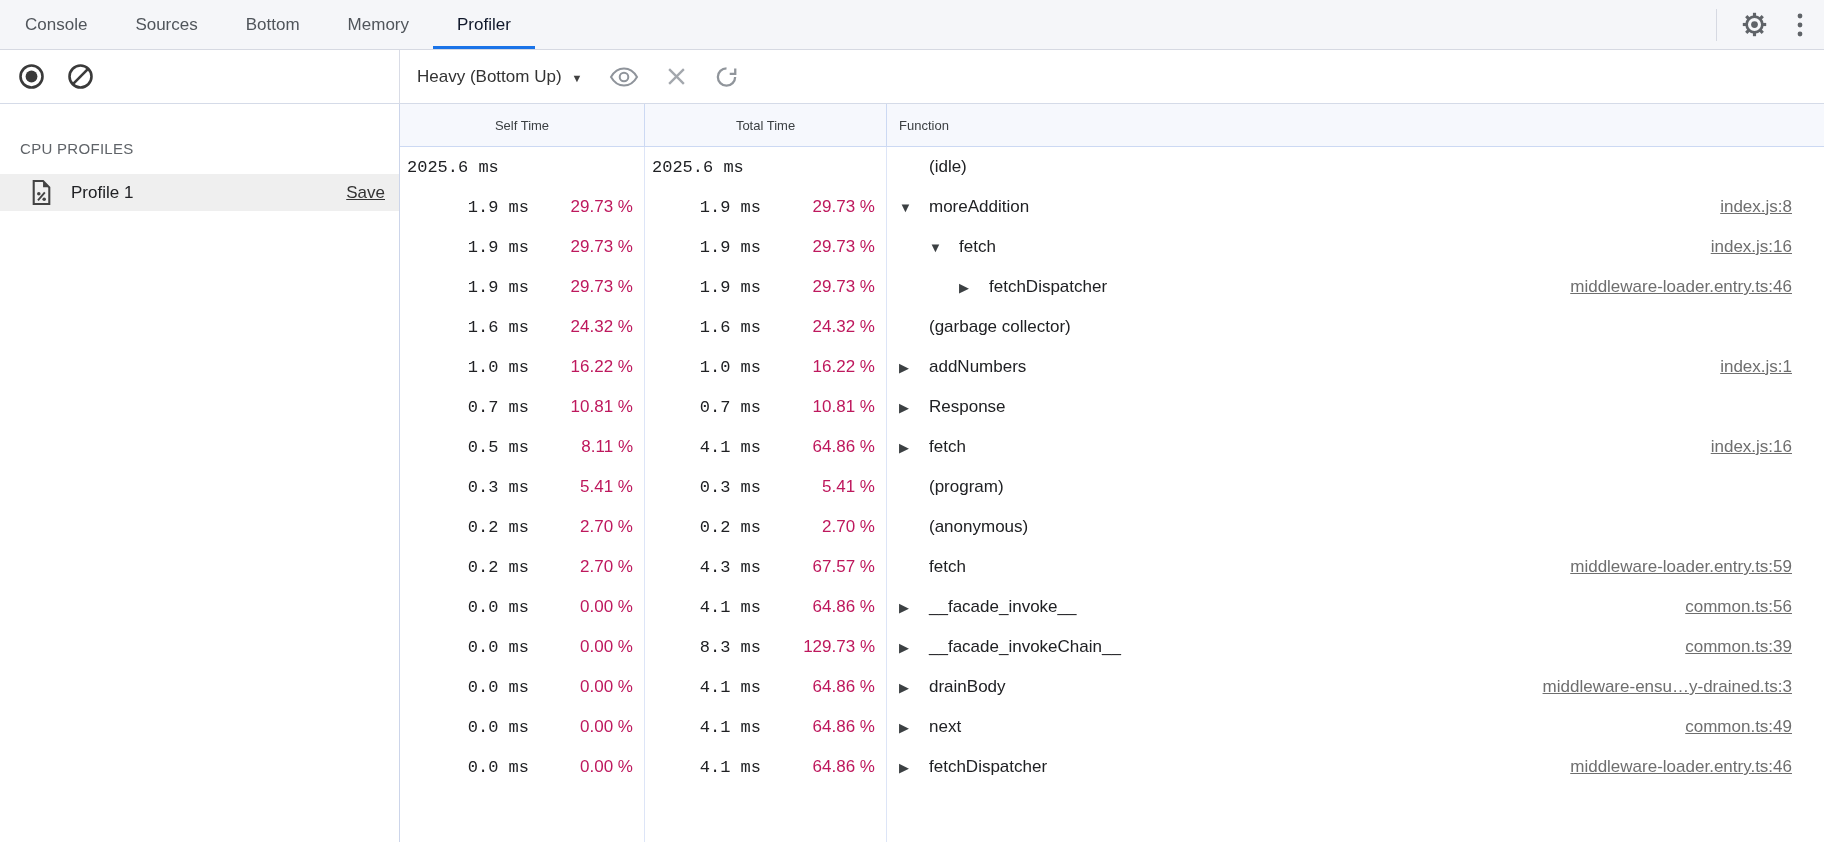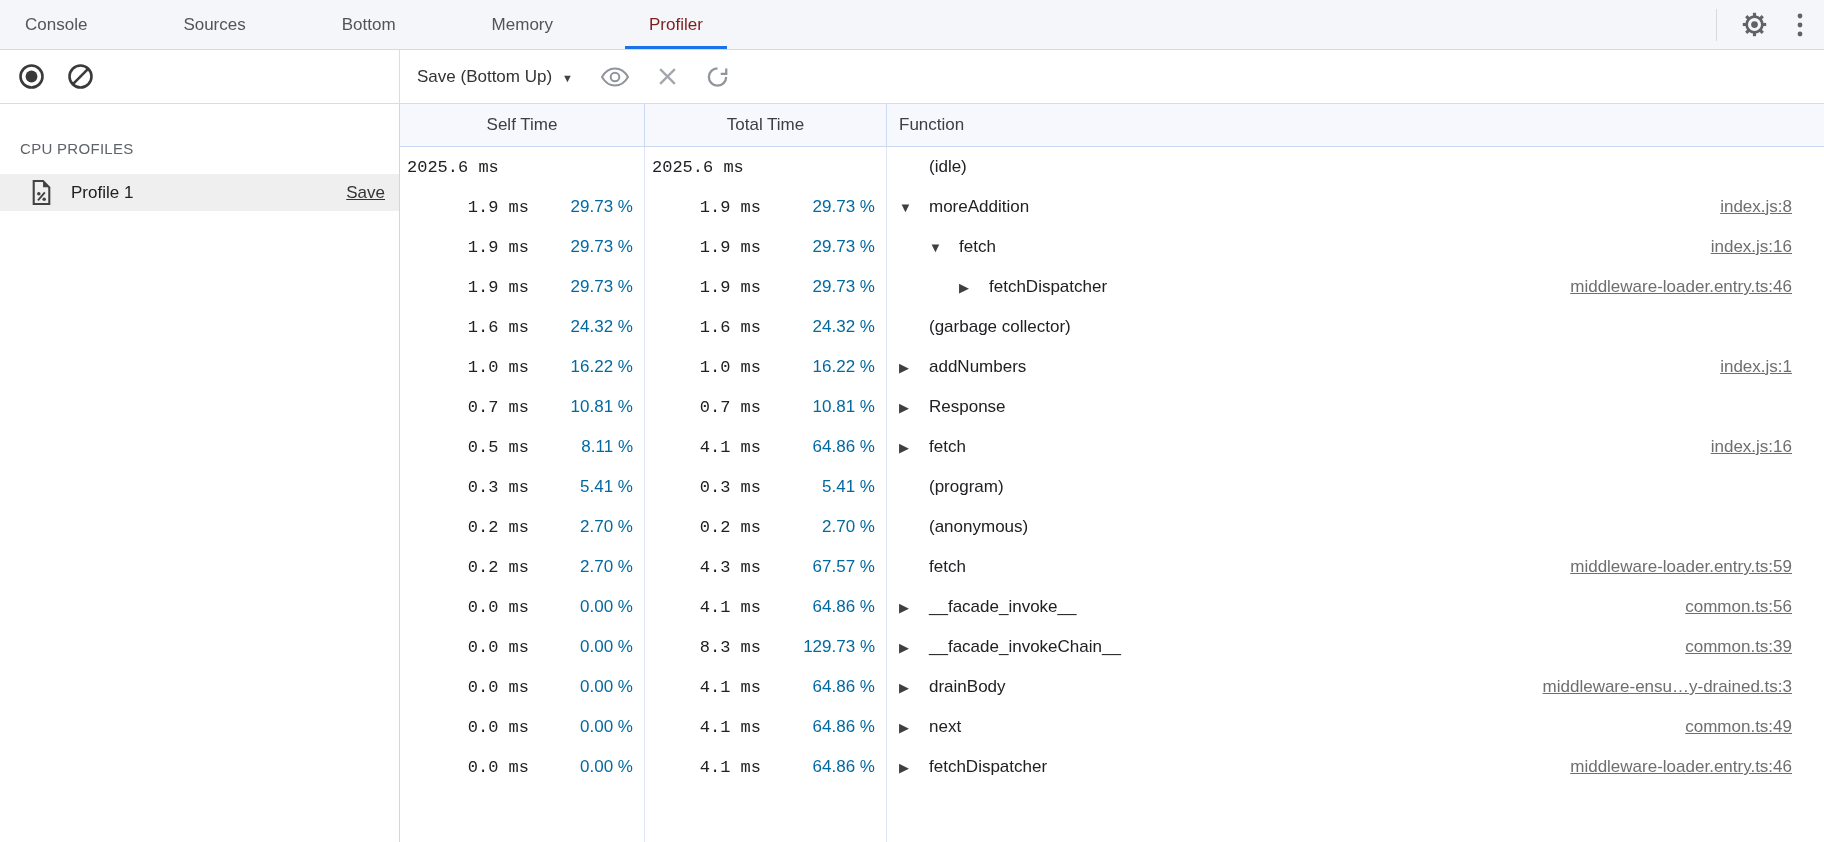--- a/index.html
+++ b/index.html
@@ -3,23 +3,23 @@
 <meta charset="utf-8">
 <style>
   * { margin:0; padding:0; box-sizing:border-box; }
   html,body { width:1824px; height:842px; overflow:hidden; background:#fff;
               font-family:"Liberation Sans","DejaVu Sans",sans-serif; }
   .devtools { width:100%; height:100%; display:flex; flex-direction:column; }
 
   
   .tabbar { height:50px; flex:none; background:#f5f6f9; border-bottom:1px solid #d6d9e2;
             display:flex; align-items:stretch; }
-  .tabs { display:flex; padding-left:1px;gap:48px; }
+  .tabs { display:flex; padding-left:1px; }
   .tab { padding:0 24px; line-height:49px; font-size:17px; color:#50555b; cursor:default; }
-  .tab.active { color:#7f1d1d; box-shadow: inset 0 -3px 0 #1a73e8; }
+  .tab.active { color:#0f172a; box-shadow: inset 0 -3px 0 #1a73e8; }
   .tabbar-right { margin-left:auto; display:flex; align-items:center; padding-right:20px; }
   .tb-divider { width:1px; height:32px; background:#d6d9e2; margin-right:24px; }
   .icon-btn { display:flex; align-items:center; justify-content:center; }
   .gear-btn { margin-right:28px; }
 
   
   .toolbar { height:54px; flex:none; background:#fff; border-bottom:1px solid #d5dbe8;
              display:flex; align-items:stretch; }
   .toolbar-left { width:400px; flex:none; border-right:1px solid #d9dce6;
                   display:flex; align-items:center; padding-left:18px; gap:22px; }
@@ -35,33 +35,33 @@
   .sidebar-title { margin:26px 0 0 25px; color:#202124; }
   .sidebar-section { margin:36px 0 0 20px; color:#5f6368; font-size:15px; letter-spacing:0.3px; }
   .profile-item { margin-top:17px; height:37px; background:#efefef; display:flex; align-items:center;
                   padding:0 14px 0 30px; gap:18px; }
   .profile-name { color:#202124; }
   .save-link { margin-left:auto; color:#333; text-decoration:underline; cursor:pointer; }
 
   
   .grid { flex:1; display:flex; flex-direction:column; min-width:0; }
   .grid-header { height:43px; flex:none; background:#f6f8fd; border-bottom:1px solid #ccd9f3;
-                 display:flex; align-items:stretch; font-size:17px; color:#3c4043; }
+                 display:flex; align-items:stretch; font-size:13px; color:#3c4043; }
   .col-a { width:245px; flex:none; }
   .col-b { width:242px; flex:none; }
   .h-cell { display:flex; align-items:center; justify-content:center; border-right:1px solid #ccd9f3; }
   .h-fn { flex:1; display:flex; align-items:center; padding-left:12px; }
 
   .grid-body { flex:none; display:flex; flex-direction:column; }
   .t-row { height:40px; display:flex; align-items:stretch; font-size:17px; }
   .t-cell { display:flex; align-items:center; justify-content:flex-end;
             padding:0 11px 0 7px; border-right:1px solid #dde5f7; }
   .ms  { width:118px; text-align:right; color:#202124; white-space:pre;font-family:Liberation Mono, monospace; }
   .c-total .ms { width:104px; }
-  .pct { width:104px; text-align:right; color:#0369a1; white-space:pre;padding-left:12px; }
+  .pct { width:104px; text-align:right; color:#be185d; white-space:pre;padding-left:12px; }
   .c-total .pct { width:114px; }
   .t-row.summary .t-cell { justify-content:flex-start; }
   .t-row.summary .ms { width:auto; }
   .t-fn { flex:1; display:flex; align-items:center; padding-right:32px; min-width:0; }
   .arrow { width:30px; flex:none; font-size:13px; color:#3c4043; }
   .fname { color:#202124; white-space:pre; }
   .fn-spacer { flex:1; }
   .src-link { color:#6e6e6e; text-decoration:underline; white-space:pre; cursor:pointer; }
 
   .grid-filler { flex:1; display:flex; align-items:stretch; }
@@ -118,21 +118,21 @@
       </div>
       <div class="icon-btn">
         <svg width="27" height="27" viewBox="0 0 27 27">
           <circle cx="13.5" cy="13.5" r="11" fill="none" stroke="#3a3a3a" stroke-width="2.6"></circle>
           <line x1="6.2" y1="20.8" x2="20.8" y2="6.2" stroke="#3a3a3a" stroke-width="2.6"></line>
         </svg>
       </div>
     </div>
     <div class="toolbar-right">
       <div class="profile-select">
-        <span>Save (Bottom Up)</span>
+        <span>Heavy (Bottom Up)</span>
         <span class="caret">▼</span>
       </div>
       <div class="icon-btn">
         <svg width="30" height="22" viewBox="0 0 30 21">
           <g fill="none" stroke="#8f949b" stroke-width="2">
             <path d="M2 10.5 C6 3.5 11 2 15 2 s9 1.5 13 8.5 C24 17.5 19 19 15 19 s-9 -1.5 -13 -8.5 Z"></path>
             <circle cx="15" cy="10.5" r="4.3"></circle>
           </g>
         </svg>
       </div>

